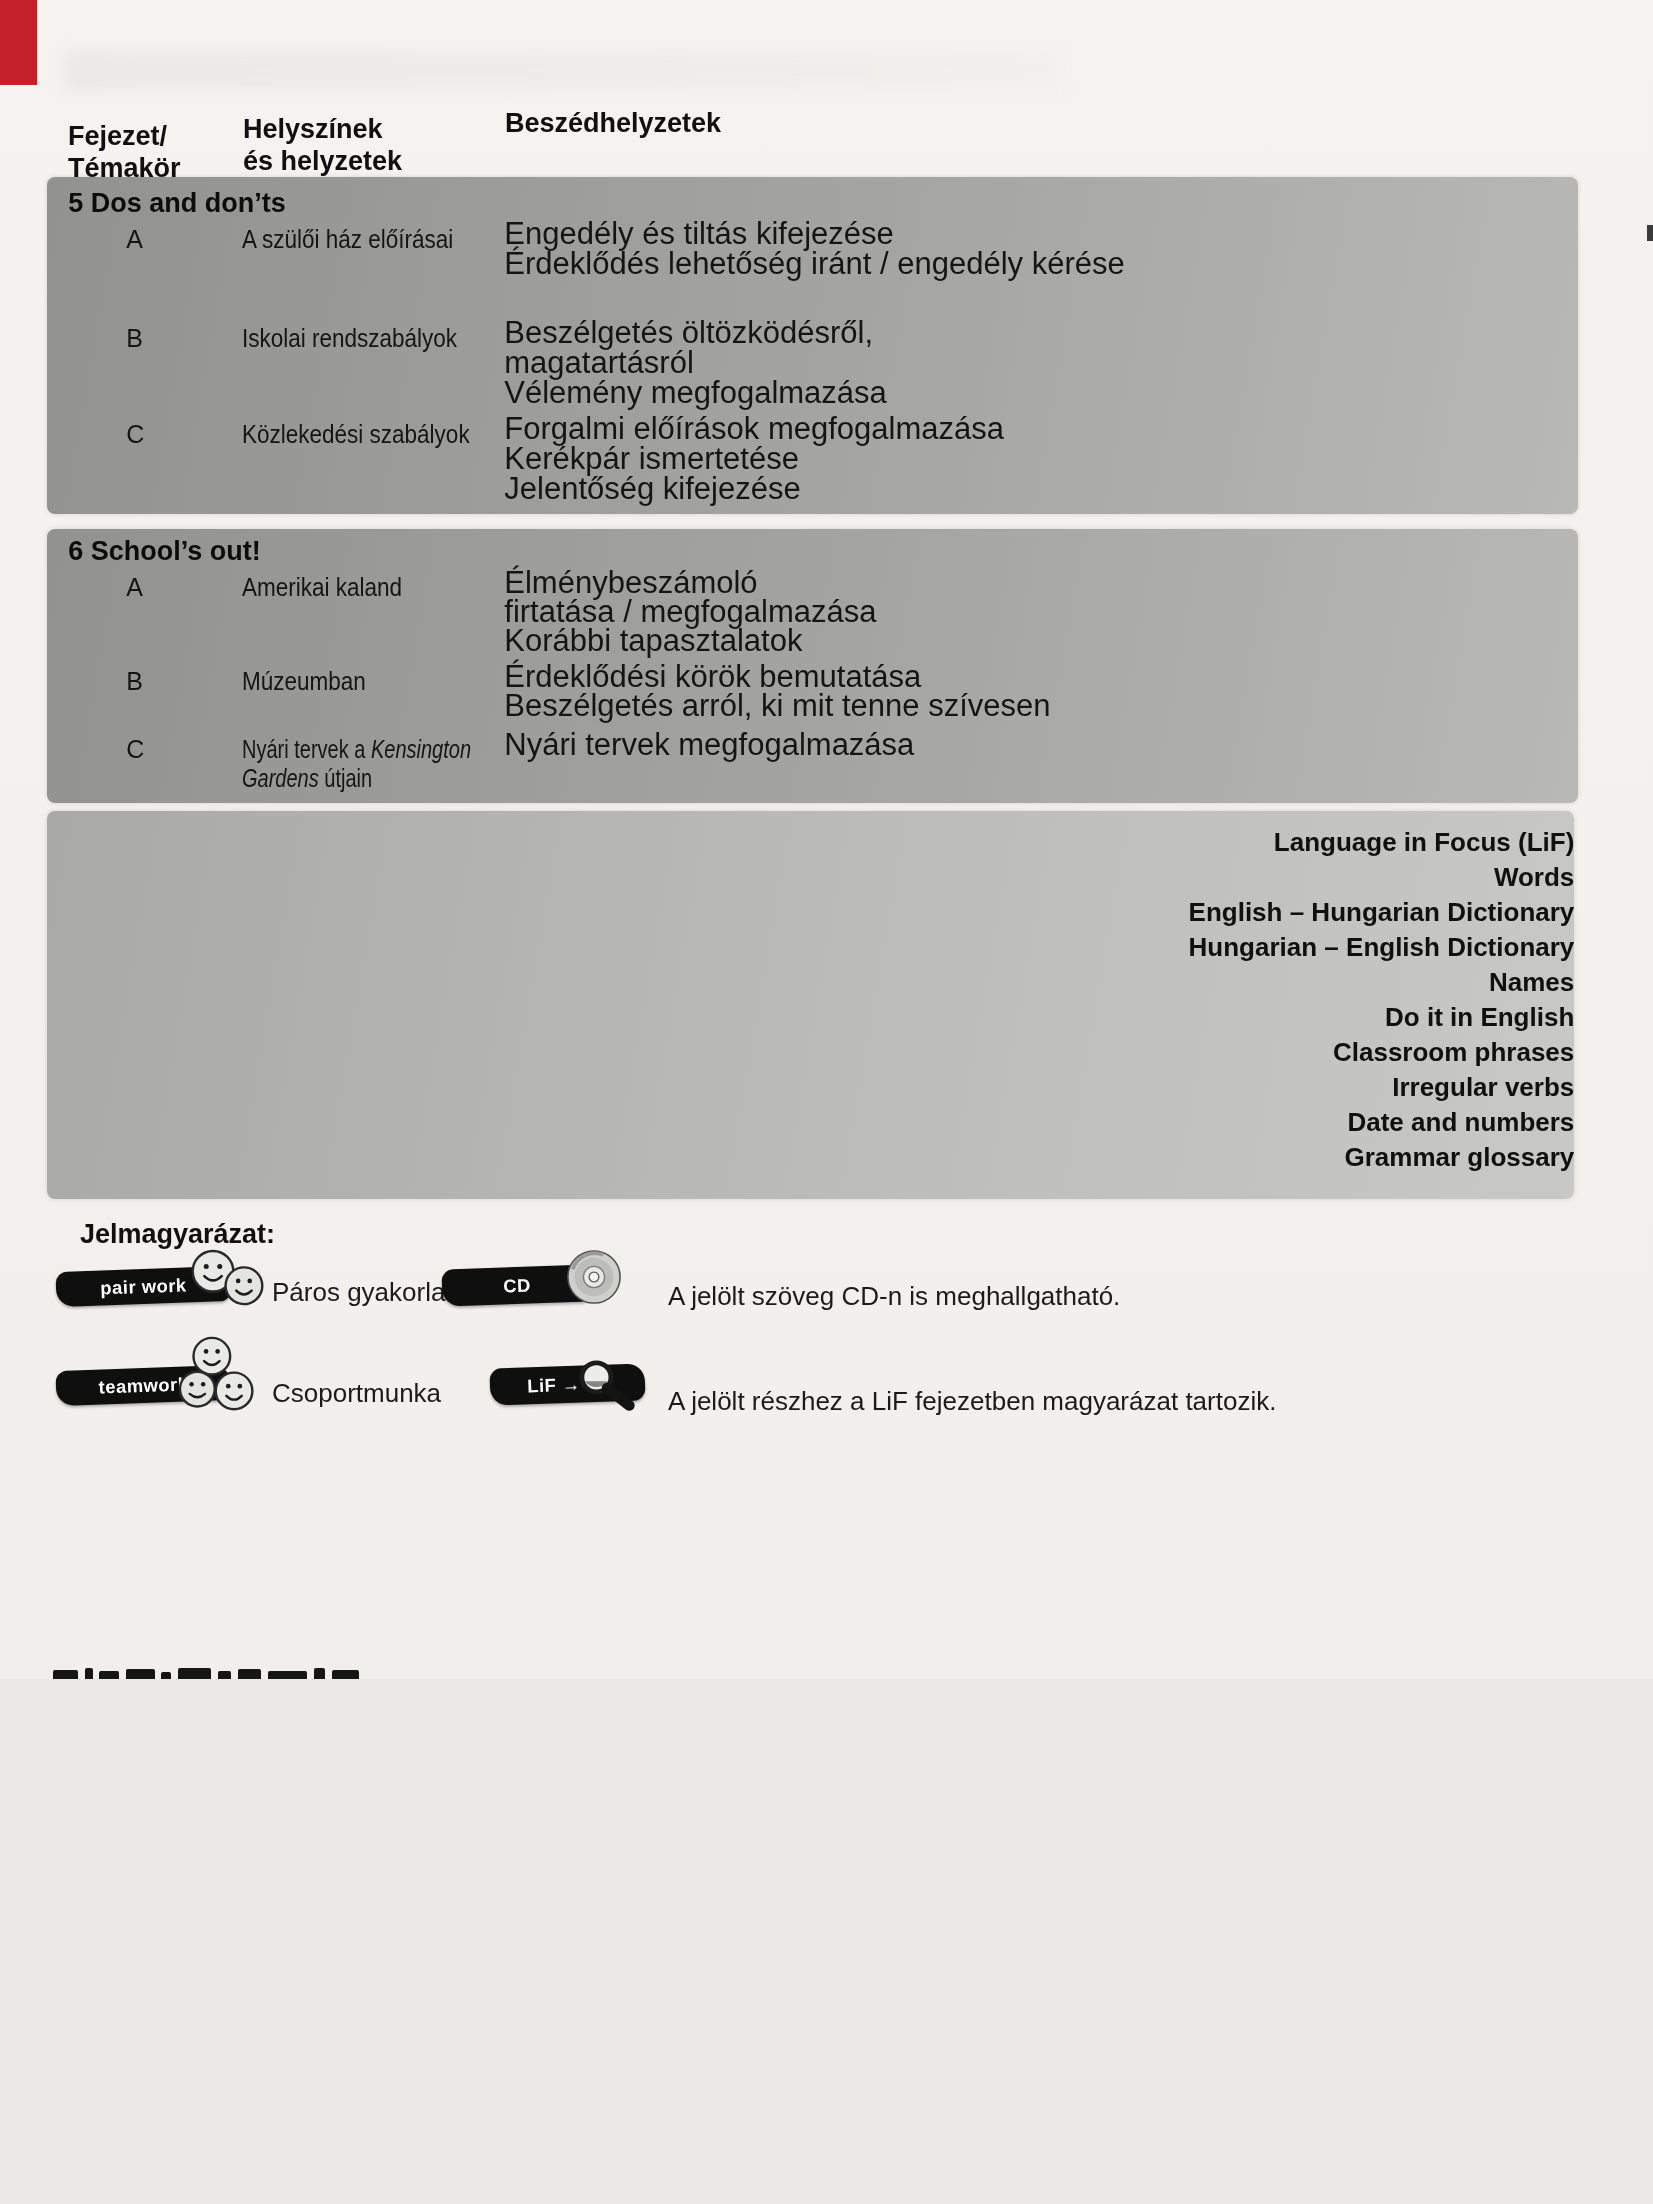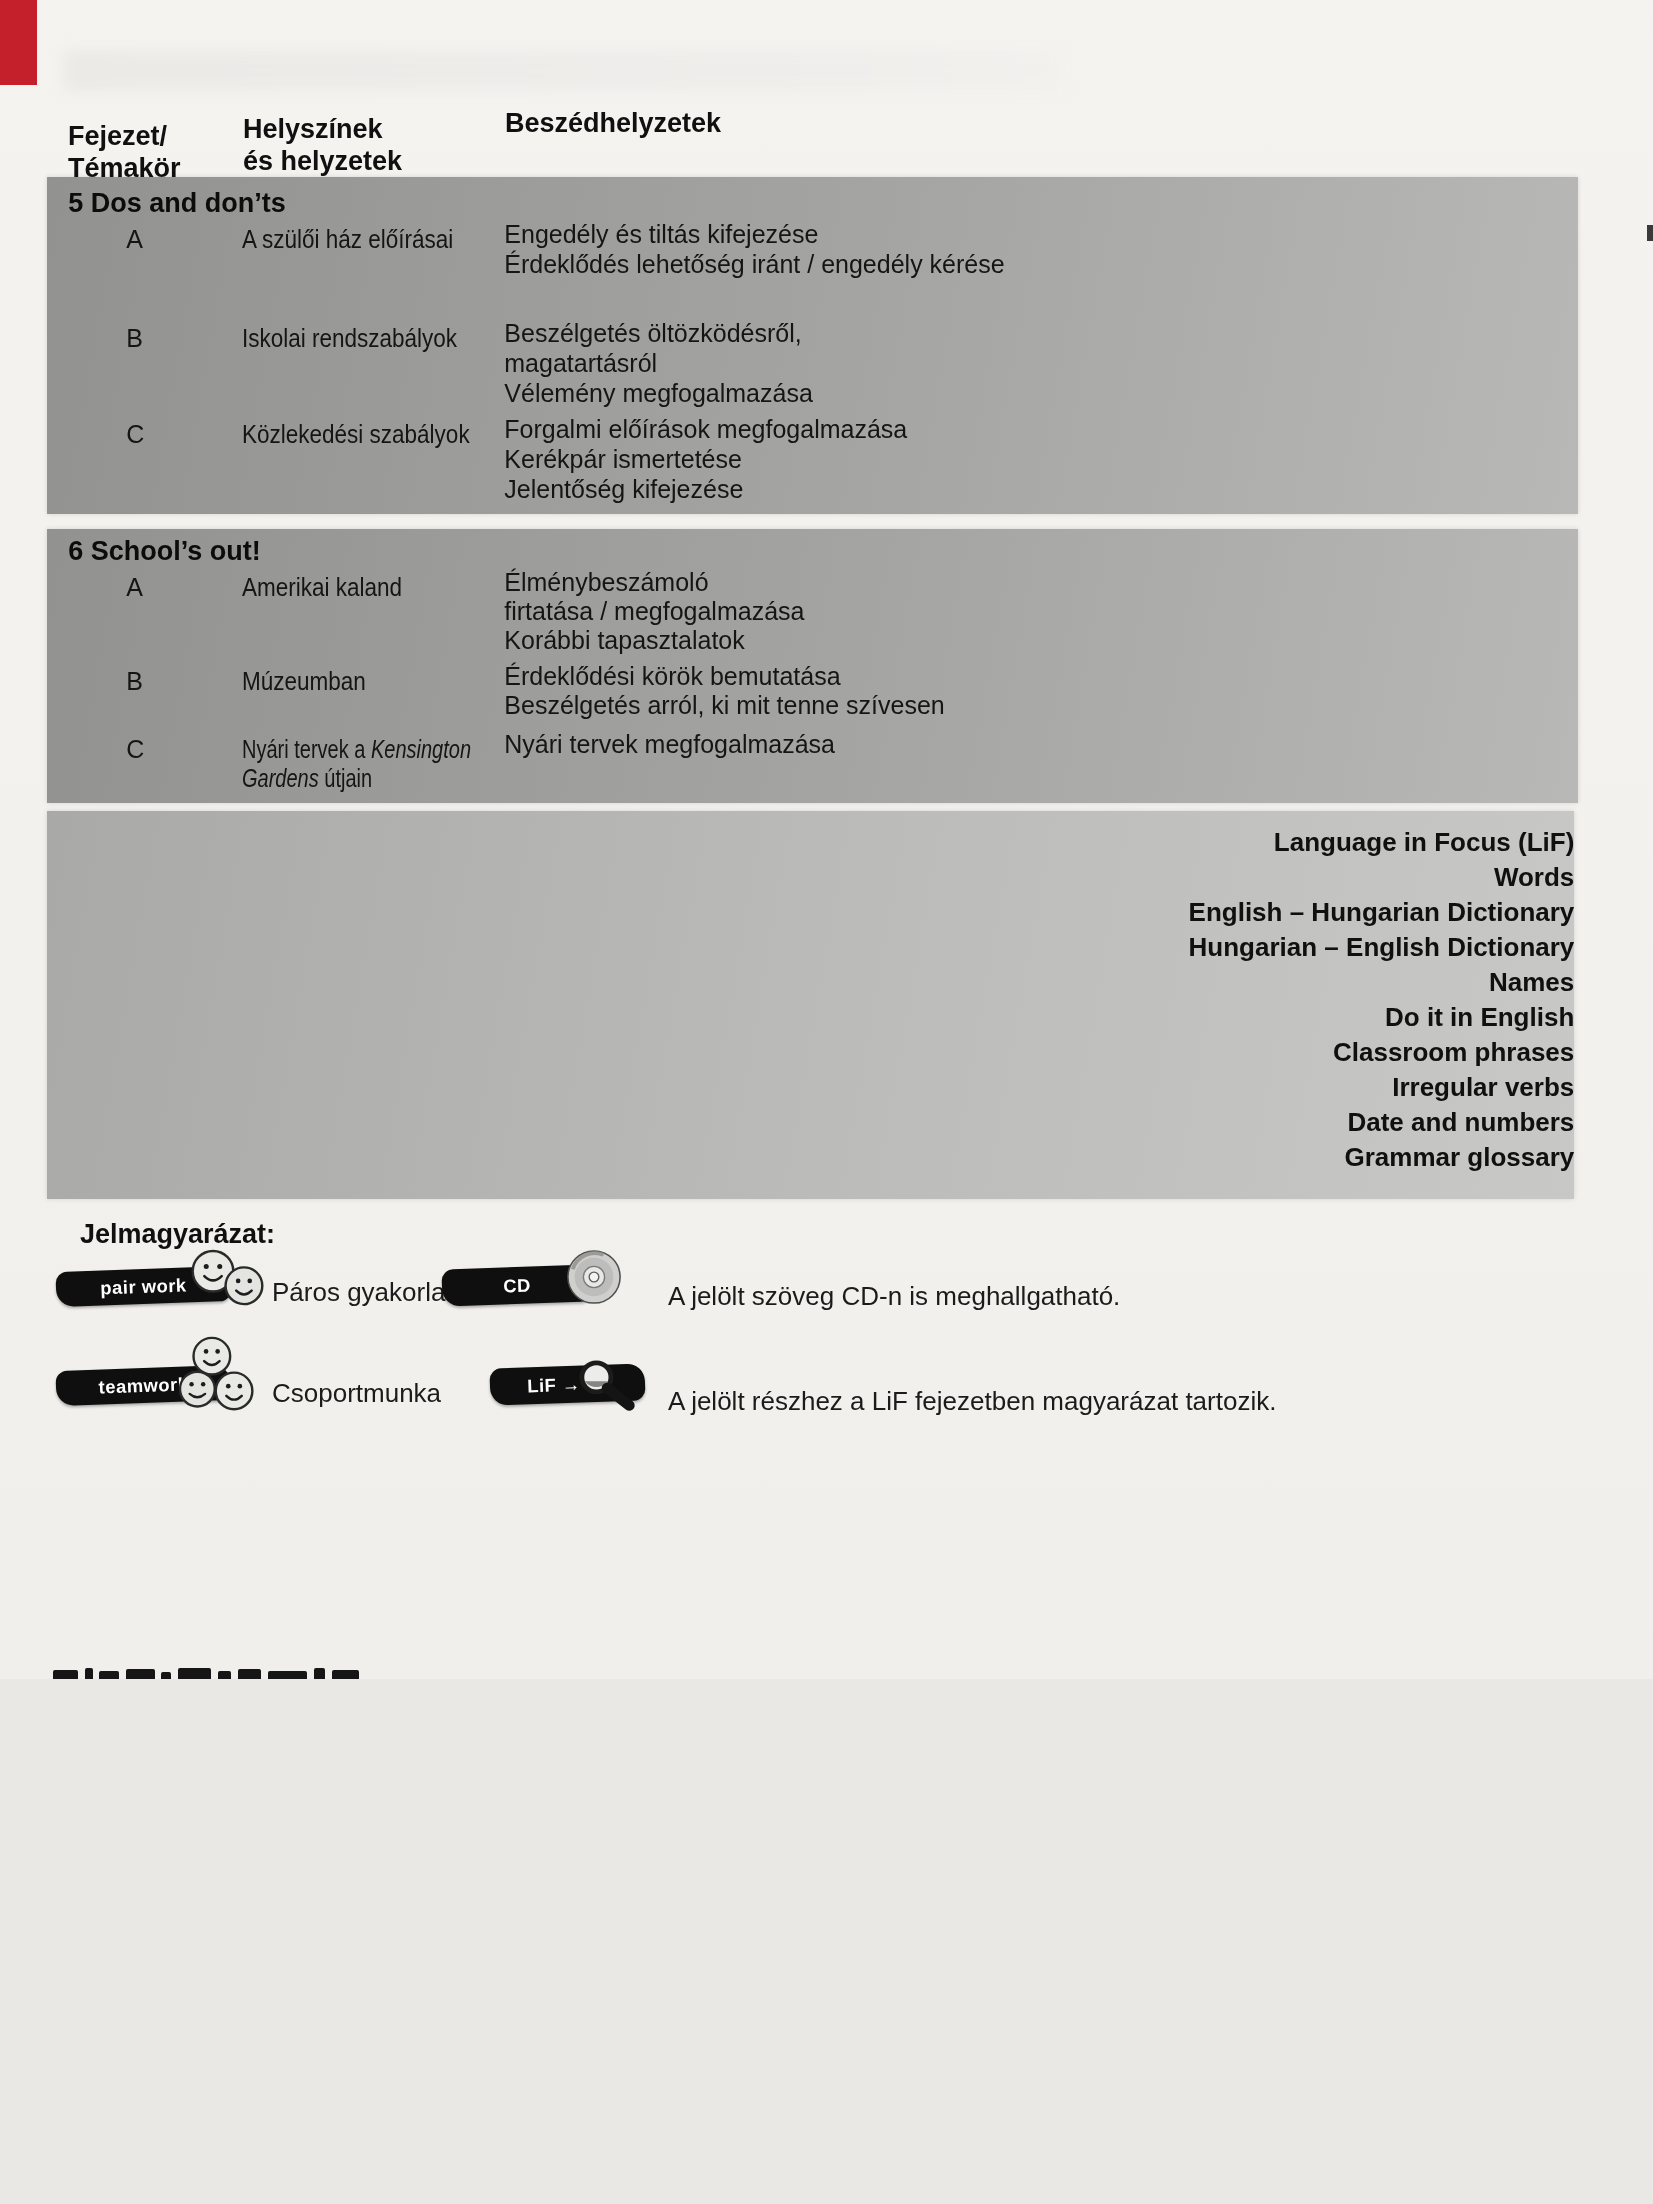--- a/index.html
+++ b/index.html
@@ -24,38 +24,38 @@
   
   .colhead{position:absolute;font-weight:bold;font-size:27px;line-height:32px;color:#101010;white-space:nowrap;}
   .colhead.c1{left:68px;top:120px;}
   .colhead.c2{left:243px;top:113px;}
   .colhead.c3{left:505px;top:107px;}
 
   
   .block{
     position:absolute;left:47px;width:1510px;
     background:linear-gradient(100deg,#929290 0%,#a5a5a3 55%,#b8b8b6 100%);
-    border-radius:0;
+    border-radius:8px;
     box-shadow:0 0 4.9px rgba(0,0,0,.12);
   }
   .block.light{
     background:linear-gradient(100deg,#a9a9a7 0%,#bcbcba 55%,#c8c8c6 100%);
   }
   .blk1{top:177px;padding:11.6px 0 9.7px 21.3px;}
   .blk2{top:529px;padding:7.8px 0 9.7px 21.3px;}
   .blk3{top:811px;width:1506px;height:349px;padding:13.6px 0 25px 21.3px;}
 
   .sec-title{font-weight:bold;font-size:27px;line-height:29px;color:#0c0c0c;margin:0 0 1.9px 0;}
 
   .trow{display:grid;grid-template-columns:116px 262px 1fr;padding-left:58px;}
   .trow .letter{font-size:25px;line-height:30px;padding-top:4.9px;color:#151515;}
   .trow .place{font-size:25px;line-height:30px;padding-top:4.9px;color:#151515;white-space:nowrap;}
   .trow .place .fit{display:inline-block;transform:scaleX(0.9);transform-origin:left center;}
   .trow .place .fit2{display:inline-block;transform:scaleX(0.8);transform-origin:left center;white-space:nowrap;}
-  .trow .sits{font-size:25px;line-height:30px;color:#151515;}
+  .trow .sits{font-size:31px;line-height:30px;color:#151515;}
   .blk1 .rA{margin-bottom:39px;}
   .blk1 .rB{margin-bottom:5.8px;}
   .blk2 .rA{margin-bottom:7.8px;}
   .blk2 .rB{margin-bottom:9.7px;}
   .blk2 .trow .sits,.blk2 .trow .place,.blk2 .trow .letter{line-height:29px;}
   i{font-style:italic;}
 
   
   .bm-item{font-weight:bold;font-size:26px;line-height:35px;color:#101010;text-align:right;}
 

